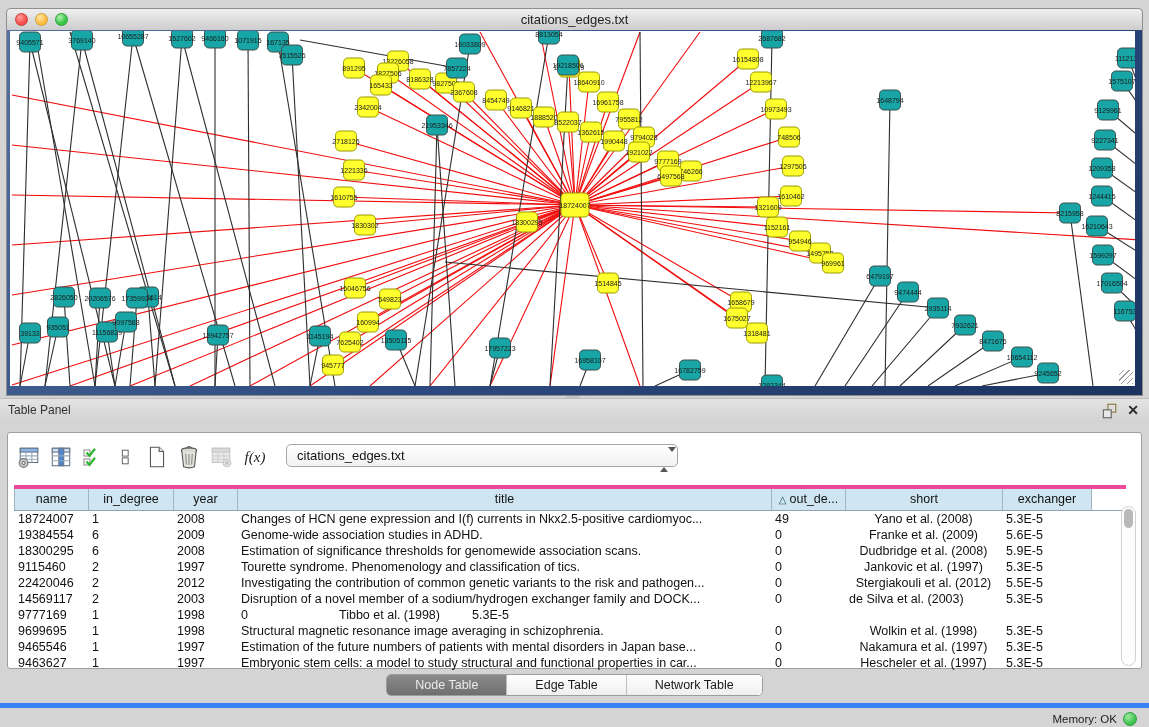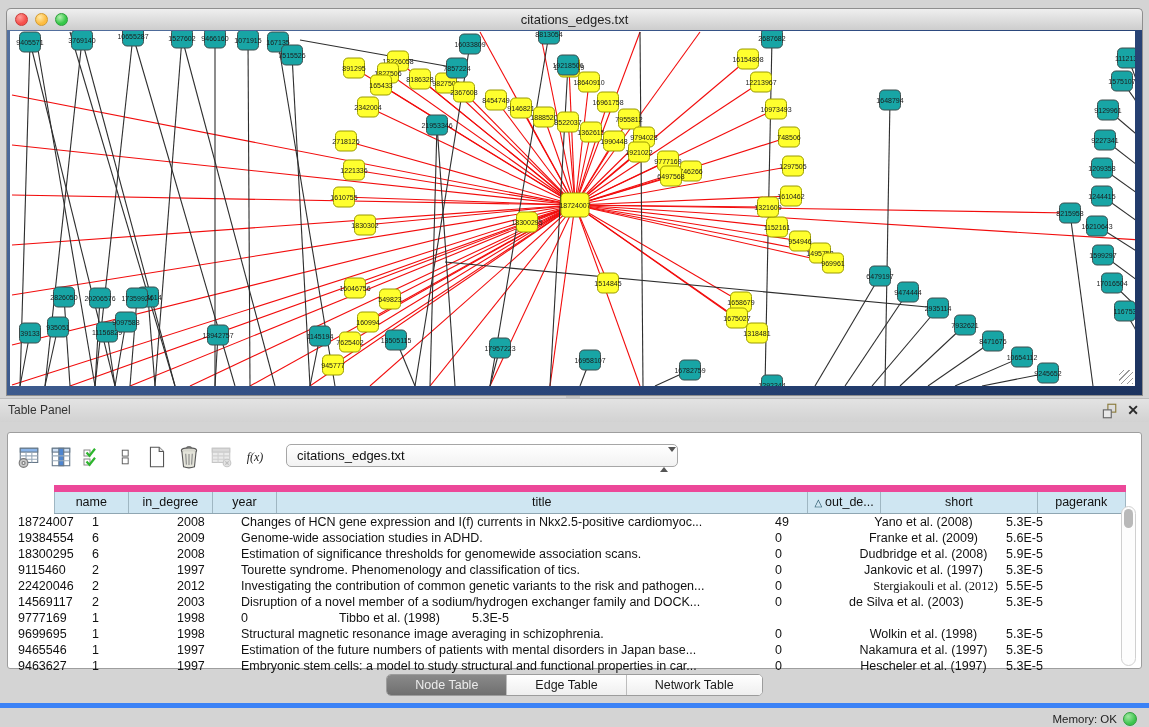--- a/index.html
+++ b/index.html
@@ -40,34 +40,34 @@
   #splitter-handle{left:566px;top:396px;width:14px;height:5px;
     background:#c2c2c2;border-radius:0 0 3px 3px;}
 
   
   #panel{left:7px;top:432px;width:1135px;height:237px;background:#ffffff;
     border:1px solid #9e9e9e;border-radius:3px;box-sizing:border-box;}
   #toolbar{position:absolute;left:8px;top:8px;height:32px;display:flex;align-items:center;}
   .tbtn{width:26px;height:26px;border:none;background:transparent;padding:1px;
     margin-right:6px;display:flex;align-items:center;justify-content:center;}
   .tbtn svg{display:block;}
-  #fx-btn{font-family:"Liberation Serif",serif;font-style:italic;font-size:12px;
+  #fx-btn{font-family:"Liberation Serif",serif;font-style:italic;font-size:15px;
     color:#222;width:30px;}
   #combo{position:absolute;left:278px;top:11px;width:392px;height:23px;
     background:linear-gradient(#ffffff,#f2f2f2);border:1px solid #a6a6a6;border-radius:5px;
     box-sizing:border-box;font-size:13px;color:#111;line-height:21px;padding-left:10px;}
   .spin{position:absolute;right:8px;top:4px;width:9px;height:14px;}
   .spin .up{width:0;height:0;border-left:4px solid transparent;border-right:4px solid transparent;
     border-bottom:5px solid #555;margin-bottom:3px;}
   .spin .dn{width:0;height:0;border-left:4px solid transparent;border-right:4px solid transparent;
     border-top:5px solid #555;}
 
   
   #tbl{position:absolute;left:6px;top:52px;width:1112px;}
-  #thead{display:flex;height:21px;border-top:7px solid #ec4899;border-bottom:1px solid #8fa6b2;margin-left:40px;}
+  #thead{display:flex;height:21px;border-top:4px solid #ec4899;border-bottom:1px solid #8fa6b2;}
   .th{box-sizing:border-box;background:#cfe6f2;border-left:1px solid #9fb6c2;
     font-size:12.5px;color:#111;text-align:center;line-height:20px;overflow:hidden;white-space:nowrap;}
   .th:last-child{border-right:1px solid #9fb6c2;}
   .sort-ind{font-size:10px;color:#1b4a5e;margin-right:3px;}
   #tbody .tr{display:flex;height:16px;}
   .td{box-sizing:border-box;font-size:12.5px;color:#111;line-height:16px;
     padding:0 4px;overflow:hidden;white-space:nowrap;}
   
   #vscroll{position:absolute;left:1113px;top:73px;width:15px;height:160px;
     background:#fdfdfd;border:1px solid #d0d0d0;border-radius:8px;box-sizing:border-box;}
@@ -516,21 +516,21 @@
   </div>
 
   <div id="tbl">
     <div id="thead">
         <div class="th" style="width: 74px;">name</div>
         <div class="th" style="width: 85px;">in_degree</div>
         <div class="th" style="width: 64px;">year</div>
         <div class="th" style="width: 534px;">title</div>
         <div class="th" style="width: 74px;"><span class="sort-ind">△</span>out_de...</div>
         <div class="th" style="width: 157px;">short</div>
-        <div class="th" style="width: 90px;">pagerank</div>
+        <div class="th" style="width: 90px;">exchanger</div>
       </div>
     <div id="tbody">
         <div class="tr">
           <div class="td" style="width: 74px; text-align: left;">18724007</div>
           <div class="td" style="width: 85px; text-align: left;">1</div>
           <div class="td" style="width: 64px; text-align: left;">2008</div>
           <div class="td" style="width: 534px; text-align: left;">Changes of HCN gene expression and I(f) currents in Nkx2.5-positive cardiomyoc...</div>
           <div class="td" style="width: 74px; text-align: left;">49</div>
           <div class="td" style="width: 157px; text-align: center;">Yano et al. (2008)</div>
           <div class="td" style="width: 90px; text-align: left;">5.3E-5</div>
@@ -561,21 +561,21 @@
           <div class="td" style="width: 74px; text-align: left;">0</div>
           <div class="td" style="width: 157px; text-align: center;">Jankovic et al. (1997)</div>
           <div class="td" style="width: 90px; text-align: left;">5.3E-5</div>
         </div>
         <div class="tr">
           <div class="td" style="width: 74px; text-align: left;">22420046</div>
           <div class="td" style="width: 85px; text-align: left;">2</div>
           <div class="td" style="width: 64px; text-align: left;">2012</div>
           <div class="td" style="width: 534px; text-align: left;">Investigating the contribution of common genetic variants to the risk and pathogen...</div>
           <div class="td" style="width: 74px; text-align: left;">0</div>
-          <div class="td" style="width: 157px; text-align: right; font-family: Liberation Serif, serif;">Stergiakouli et al. (2012)</div>
+          <div class="td" style="width: 157px; text-align: center;">Stergiakouli et al. (2012)</div>
           <div class="td" style="width: 90px; text-align: left;">5.5E-5</div>
         </div>
         <div class="tr">
           <div class="td" style="width: 74px; text-align: left;">14569117</div>
           <div class="td" style="width: 85px; text-align: left;">2</div>
           <div class="td" style="width: 64px; text-align: left;">2003</div>
           <div class="td" style="width: 534px; text-align: left;">Disruption of a novel member of a sodium/hydrogen exchanger family and DOCK...</div>
           <div class="td" style="width: 74px; text-align: left;">0</div>
           <div class="td" style="width: 157px; text-align: left;">de Silva et al. (2003)</div>
           <div class="td" style="width: 90px; text-align: left;">5.3E-5</div>

